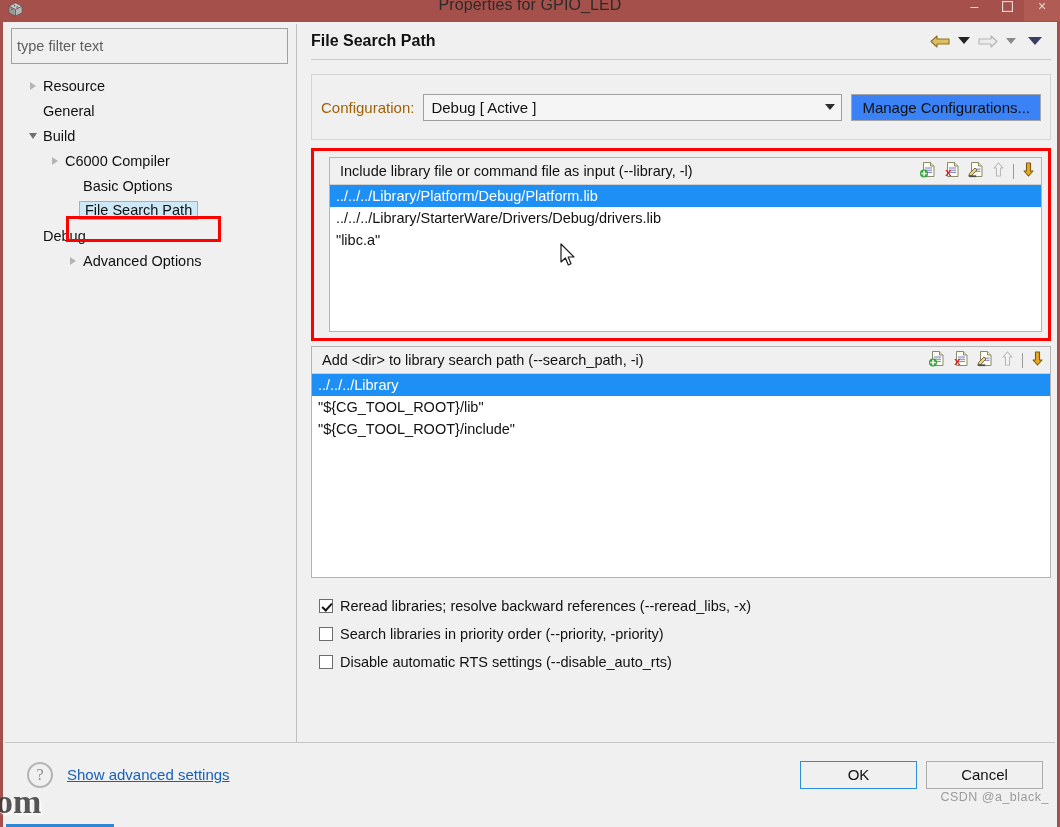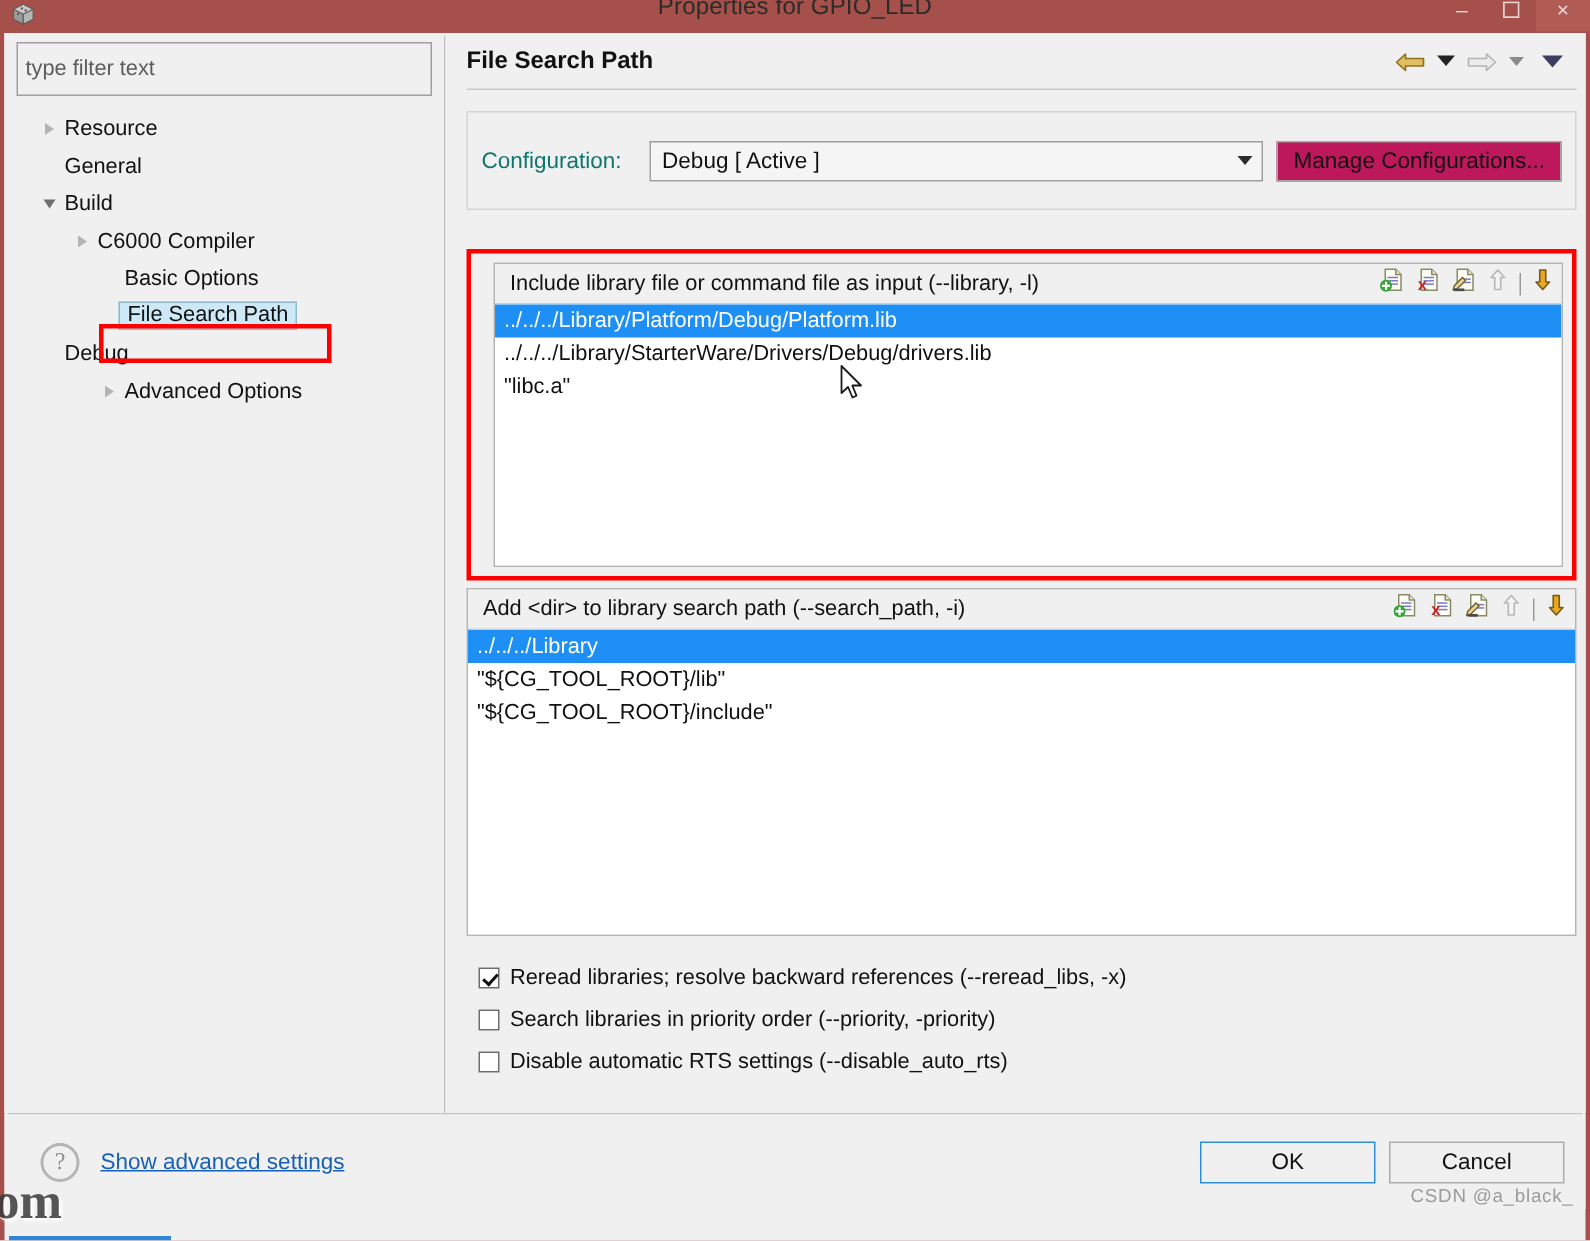--- a/index.html
+++ b/index.html
@@ -176,39 +176,39 @@
   
   #config-group {
     margin-top:14px;
     border:1px solid #d4d4d4;
     background:#f0f0f0;
     height:66px;
     display:flex; align-items:center;
     padding:0 9px;
     position:relative;
   }
-  #config-label { font-size:15px; color:#0f766e; margin-right:19px; }
+  #config-label { font-size:15px; color:#a16207; margin-right:9px; }
   #config-select {
     flex:1 1 auto; height:27px;
     border:1px solid #9f9f9f;
     background:#f5f5f5;
     display:flex; align-items:center; justify-content:space-between;
     padding:0 6px 0 7px;
     font-size:15px; color:#111;
   }
   #config-select .caret {
     width:0;height:0;
     border-left:5px solid transparent;
     border-right:5px solid transparent;
     border-top:6px solid #2b2b2b;
   }
   #manage-btn {
     margin-left:9px; height:27px;
     border:1px solid #a6a6a6;
-    background:#be185d;
+    background:#3b82f6;
     font-size:15px; color:#111;
     display:flex; align-items:center; padding:0 10px;
     font-family:"Liberation Sans", sans-serif;
   }
 
   
   .listbox {
     border:1px solid #b4b4b4;
     background:#ffffff;
     display:flex; flex-direction:column;
@@ -228,21 +228,21 @@
   }
   .lb-items { flex:1 1 auto; padding:0; background:#fff; }
   .lb-item {
     height:22px; line-height:22px;
     font-size:14.5px; color:#111;
     padding-left:6px;
     white-space:nowrap;
   }
   .lb-item.sel { background:#1e90f5; color:#ffffff; }
 
-  #list1-wrap { position:relative; margin-top:26px; height:221px; }
+  #list1-wrap { position:relative; margin-top:8px; height:193px; }
   #list1 { position:absolute; left:18px; right:9px; top:9px; bottom:9px; }
   #list1-redbox {
     position:absolute; left:0; top:0; right:0; bottom:0;
     border:3px solid #ff0000; pointer-events:none;
   }
 
   #list2 { margin-top:5px; height:232px; }
 
   
   #checks { margin-top:14px; padding-left:8px; }

